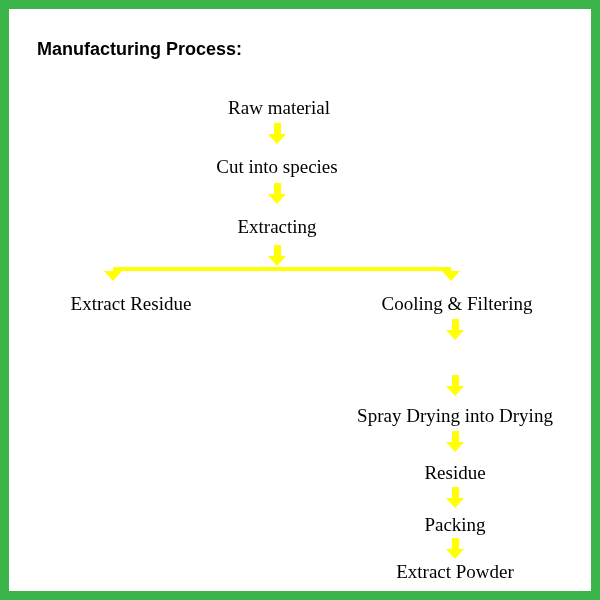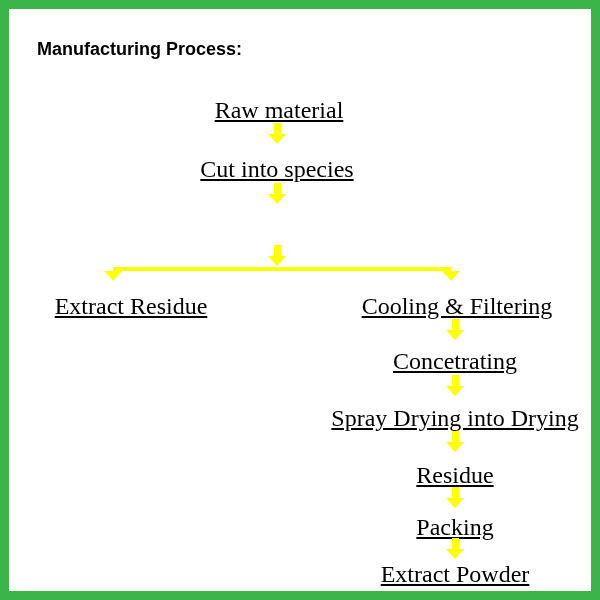--- a/index.html
+++ b/index.html
@@ -27,24 +27,23 @@
     margin:0;
     font-family:"Liberation Sans", sans-serif;
     font-weight:bold;
     font-size:18px;
     color:var(--text);
   }
   .label{
     position:absolute;
     transform:translateX(-50%);
     white-space:nowrap;
-    font-size:24px;
+    font-size:19px;
     color:var(--text);
     line-height:1.15;
-    text-decoration:underline;
   }
   .v-arrow{
     position:absolute;
     transform:translateX(-50%);
   }
   .v-arrow .stem{
     width:7px;height:11px;
     background:var(--arrow);
     margin:0 auto;
   }
@@ -80,38 +79,38 @@
       <div class="stem"></div>
       <div class="head"></div>
     </div>
 
   <div class="label" style="left:268px;top:147px">Cut into species</div>
   <div class="v-arrow" style="left:268px;top:174px">
       <div class="stem"></div>
       <div class="head"></div>
     </div>
 
+  <div class="label" style="left:268px;top:207px">Extracting</div>
   <div class="v-arrow" style="left:268px;top:236px">
       <div class="stem"></div>
       <div class="head"></div>
     </div>
 
   <div class="h-line" style="left:104px;top:258px;width:338px"></div>
   <div class="branch-head" style="left:104px;top:262px"></div>
   <div class="branch-head" style="left:442px;top:262px"></div>
 
   <div class="label" style="left:448px;top:284px">Cooling &amp; Filtering</div>
 
   <div class="label" style="left:122px;top:284px">Extract Residue</div>
   <div class="v-arrow" style="left:446px;top:310px">
       <div class="stem"></div>
       <div class="head"></div>
     </div>
 
-  <div class="label" style="left:446px;top:339px">Concetrating</div>
   <div class="v-arrow" style="left:446px;top:366px">
       <div class="stem"></div>
       <div class="head"></div>
     </div>
 
   <div class="label" style="left:446px;top:396px">Spray Drying into Drying</div>
   <div class="v-arrow" style="left:446px;top:422px">
       <div class="stem"></div>
       <div class="head"></div>
     </div>

